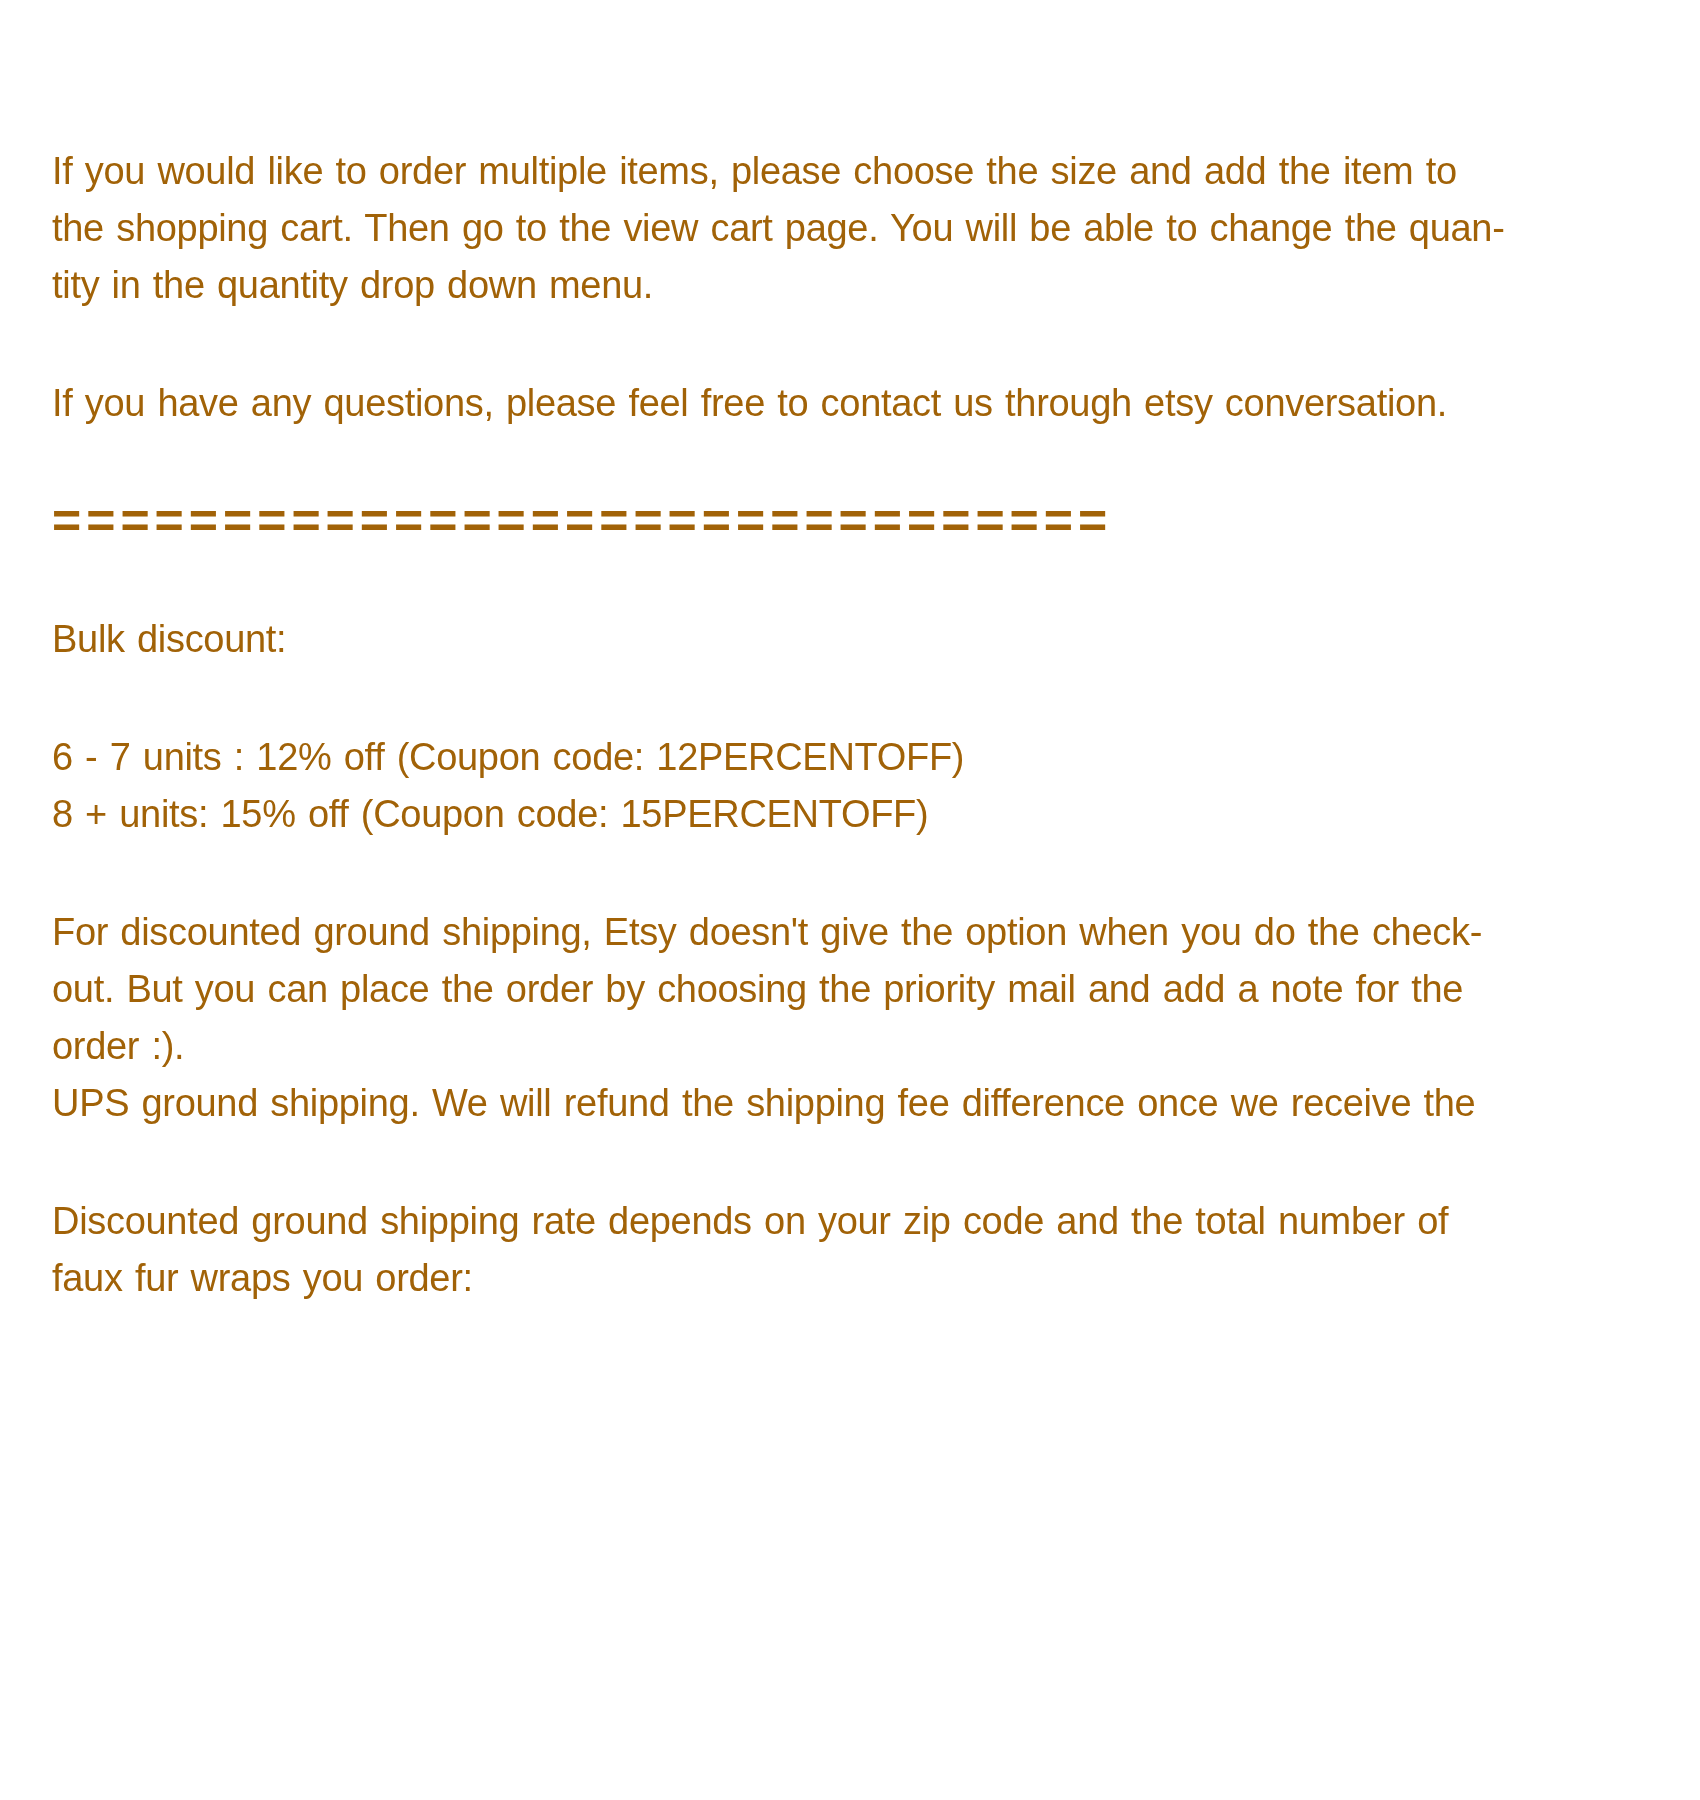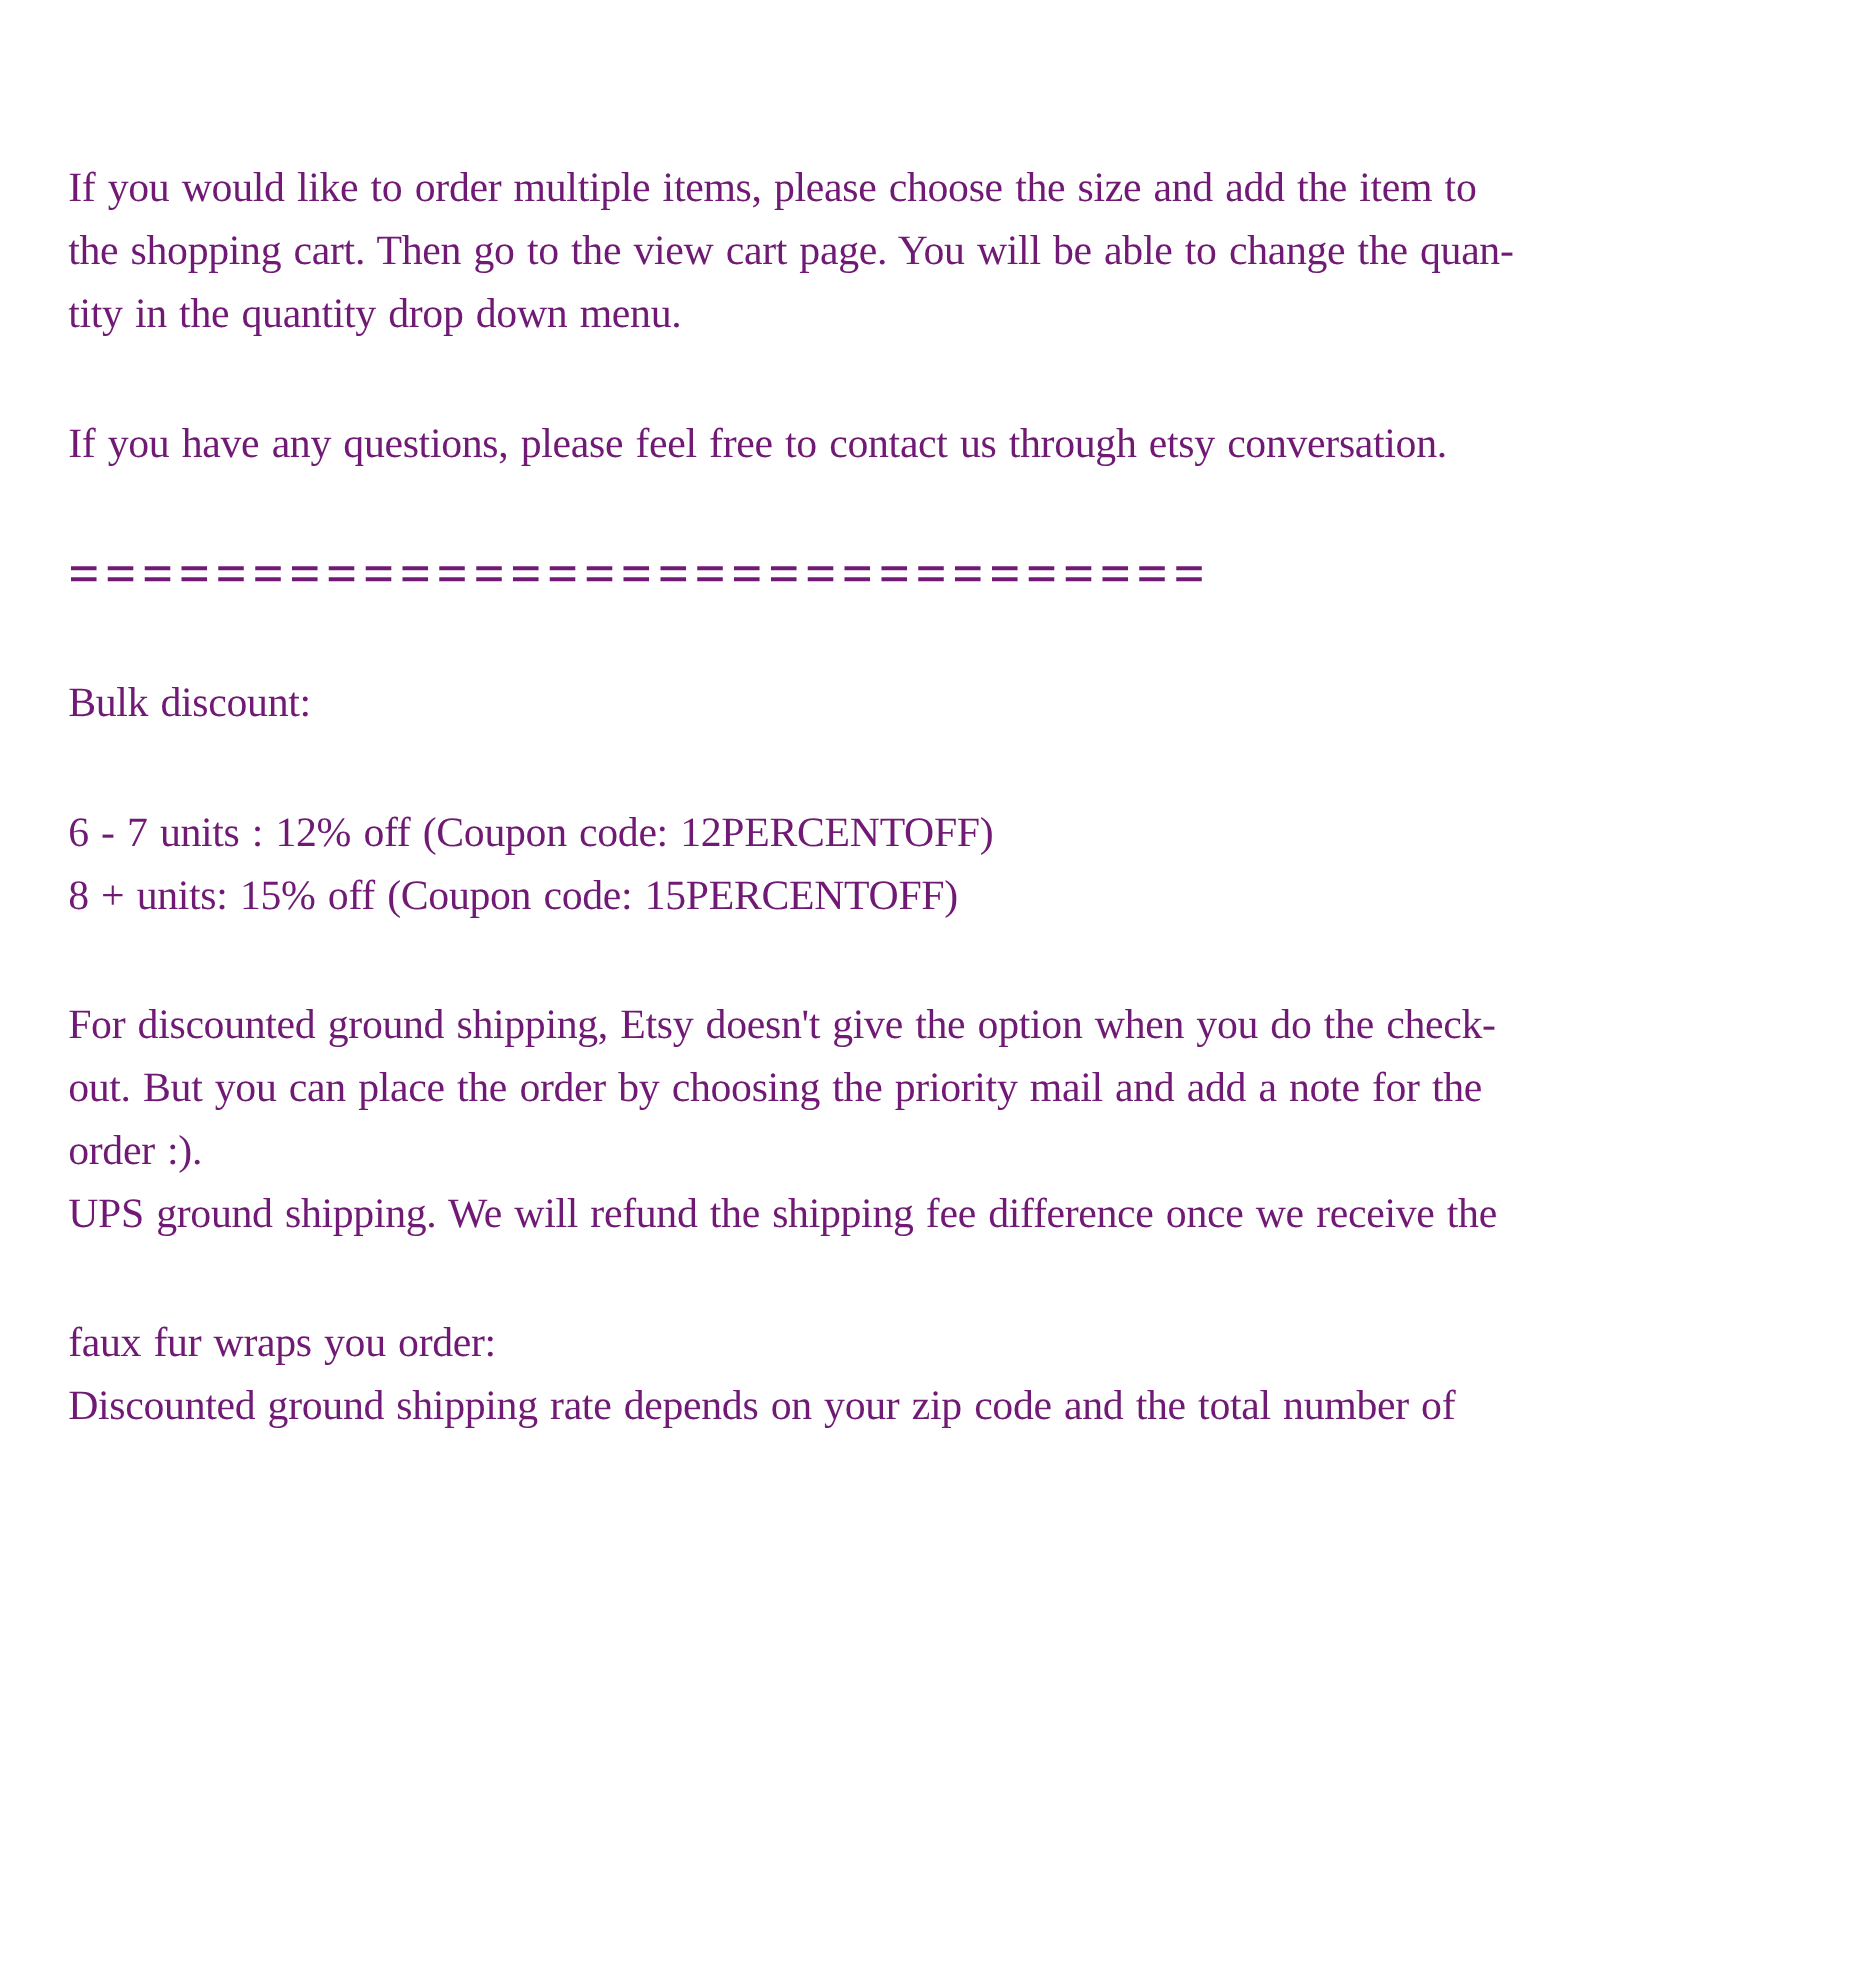--- a/index.html
+++ b/index.html
@@ -10,24 +10,24 @@
   .page {
     position: relative;
     width: 1700px;
     height: 1800px;
     background: #ffffff;
     overflow: hidden;
   }
   .doc {
     position: absolute;
     top: 143px;
-    left: 62px;
+    left: 52px;
     right: 50px;
-    color: #701a75;
-    font-family: Liberation Serif, serif;
+    color: #a16207;
+    font-family: Liberation Sans, sans-serif;
     font-size: 38px;
     letter-spacing: -0.3px;
     word-spacing: 2px;
   }
   .block {
     margin: 0 0 61px 0;
   }
   .line {
     display: block;
     line-height: 57px;
@@ -72,20 +72,20 @@
     </div>
 
     <div class="block">
       <span class="line">For discounted ground shipping, Etsy doesn't give the option when you do the check-</span>
       <span class="line">out. But you can place the order by choosing the priority mail and add a note for the</span>
       <span class="line">order :).</span>
       <span class="line">UPS ground shipping. We will refund the shipping fee difference once we receive the</span>
     </div>
 
     <div class="block">
+      <span class="line">Discounted ground shipping rate depends on your zip code and the total number of</span>
       <span class="line">faux fur wraps you order:</span>
-      <span class="line">Discounted ground shipping rate depends on your zip code and the total number of</span>
     </div>
 
 
 
   </div>
 </div>
 
 </body></html>

